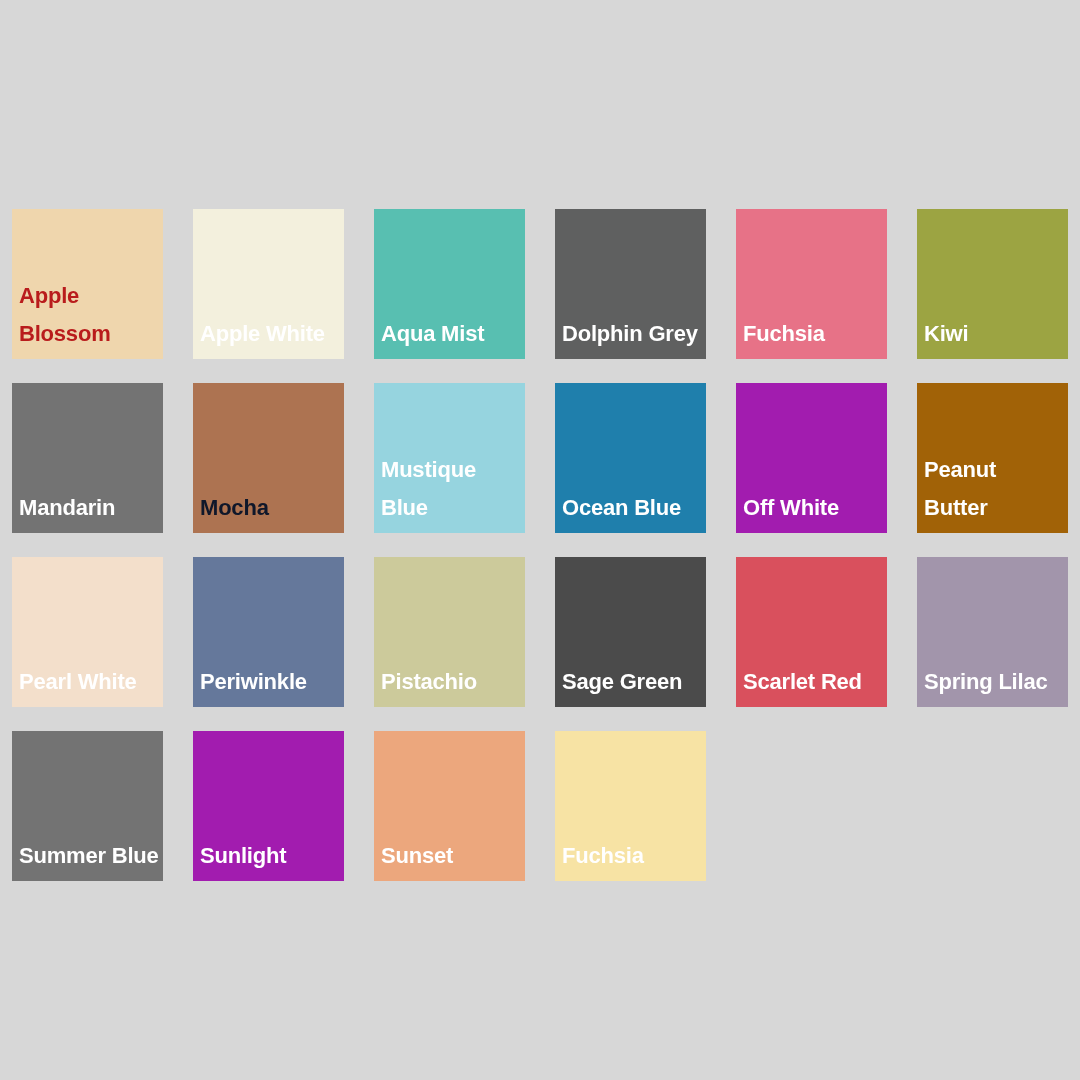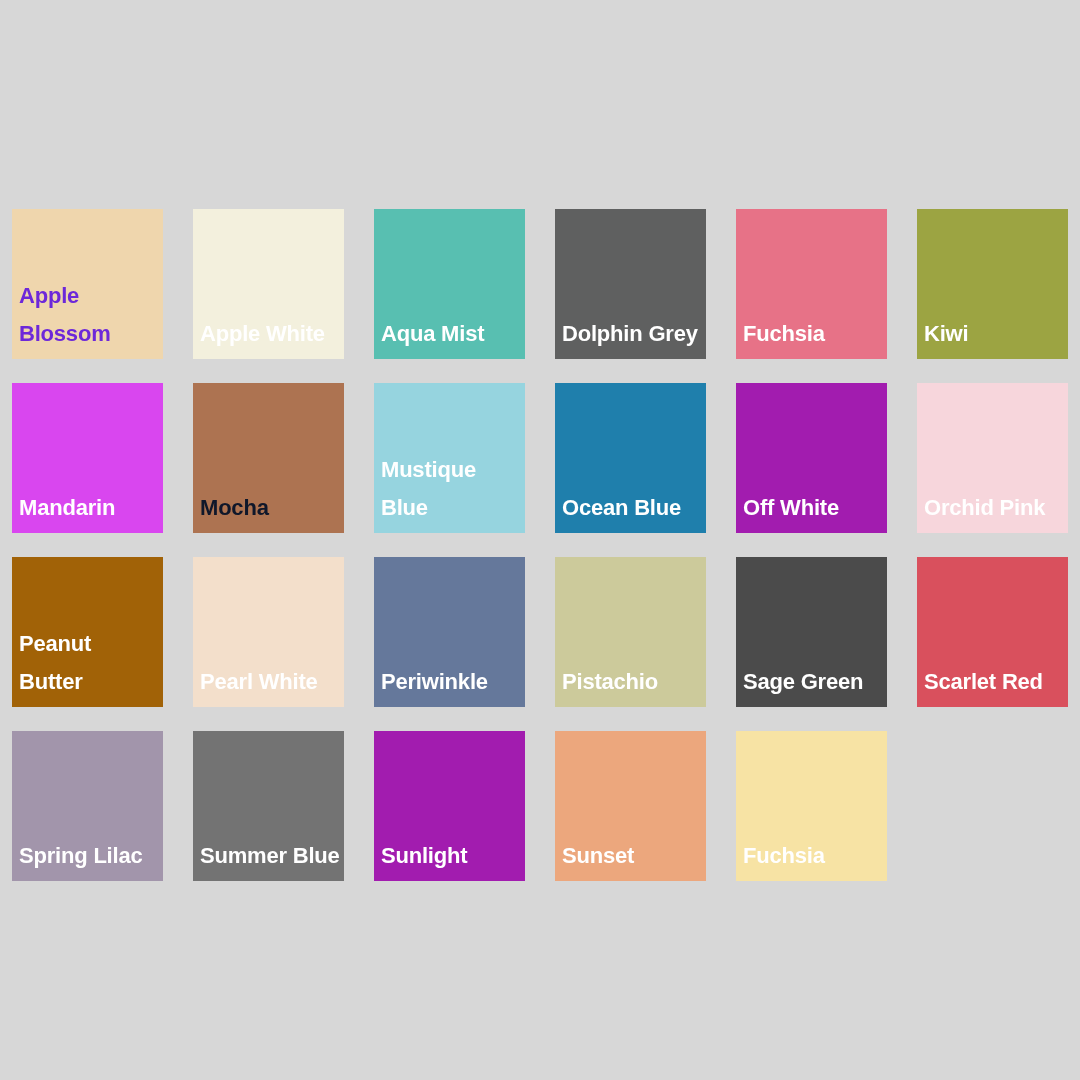--- a/index.html
+++ b/index.html
@@ -62,54 +62,51 @@
   .swatch.empty {
     background: transparent;
   }
 </style>
 </head>
 <body>
 
 <div id="palette-board">
   <div id="swatch-grid">
       <div class="swatch" style="background-color: rgb(239, 214, 173);">
-        <span class="swatch-label" style="color: #6d28d9;">Apple Blossom</span>
+        <span class="swatch-label" style="color: #b91c1c;">Apple Blossom</span>
       </div>
       <div class="swatch" style="background-color: rgb(243, 240, 221);">
         <span class="swatch-label" style="color: rgb(255, 255, 255);">Apple White</span>
       </div>
       <div class="swatch" style="background-color: rgb(88, 191, 177);">
         <span class="swatch-label" style="color: rgb(255, 255, 255);">Aqua Mist</span>
       </div>
       <div class="swatch" style="background-color: rgb(95, 96, 96);">
         <span class="swatch-label" style="color: rgb(255, 255, 255);">Dolphin Grey</span>
       </div>
       <div class="swatch" style="background-color: rgb(231, 114, 135);">
         <span class="swatch-label" style="color: rgb(255, 255, 255);">Fuchsia</span>
       </div>
       <div class="swatch" style="background-color: rgb(156, 164, 66);">
         <span class="swatch-label" style="color: rgb(255, 255, 255);">Kiwi</span>
       </div>
-      <div class="swatch" style="background-color: #d946ef;">
+      <div class="swatch" style="background-color: #737373;">
         <span class="swatch-label" style="color: rgb(255, 255, 255);">Mandarin</span>
       </div>
       <div class="swatch" style="background-color: rgb(173, 115, 81);">
         <span class="swatch-label" style="color: #0f172a;">Mocha</span>
       </div>
       <div class="swatch" style="background-color: rgb(150, 212, 223);">
         <span class="swatch-label" style="color: rgb(255, 255, 255);">Mustique Blue</span>
       </div>
       <div class="swatch" style="background-color: rgb(31, 127, 172);">
         <span class="swatch-label" style="color: rgb(255, 255, 255);">Ocean Blue</span>
       </div>
       <div class="swatch" style="background-color: #a21caf;">
         <span class="swatch-label" style="color: rgb(255, 255, 255);">Off White</span>
-      </div>
-      <div class="swatch" style="background-color: rgb(247, 214, 220);">
-        <span class="swatch-label" style="color: rgb(255, 255, 255);">Orchid Pink</span>
       </div>
       <div class="swatch" style="background-color: #a16207;">
         <span class="swatch-label" style="color: rgb(255, 255, 255);">Peanut Butter</span>
       </div>
       <div class="swatch" style="background-color: rgb(243, 223, 203);">
         <span class="swatch-label" style="color: rgb(255, 255, 255);">Pearl White</span>
       </div>
       <div class="swatch" style="background-color: rgb(101, 120, 155);">
         <span class="swatch-label" style="color: rgb(255, 255, 255);">Periwinkle</span>
       </div>

